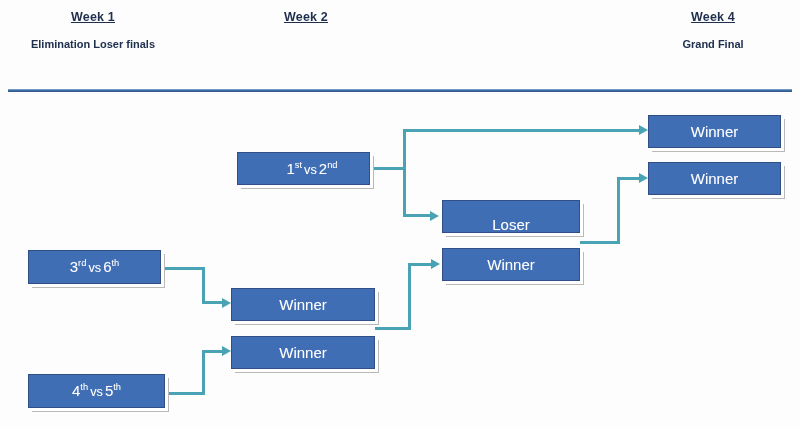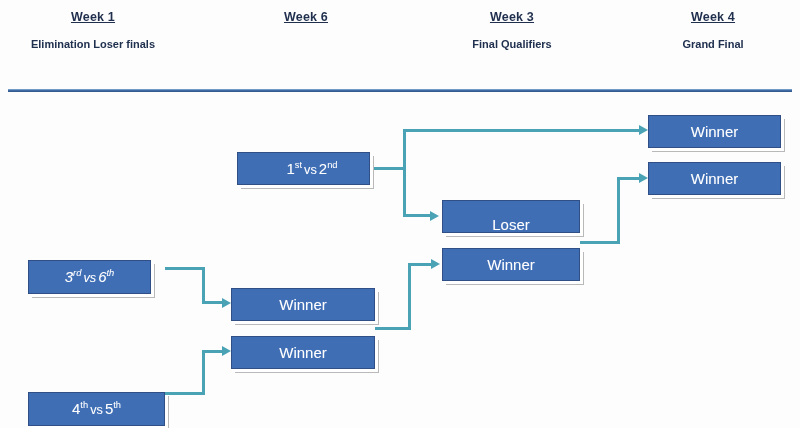--- a/index.html
+++ b/index.html
@@ -88,27 +88,23 @@
 <body>
 
 <div id="stage">
 
   <div class="col-head" style="left:0px; top:10px; width:186px;">
     <div class="week-title">Week 1</div>
     <div class="week-sub">Elimination Loser finals</div>
   </div>
 
   <div class="col-head" style="left:213px; top:10px; width:186px;">
-    <div class="week-title">Week 6</div>
+    <div class="week-title">Week 2</div>
   </div>
 
-  <div class="col-head" style="left:419px; top:10px; width:186px;">
-    <div class="week-title">Week 3</div>
-    <div class="week-sub">Final Qualifiers</div>
-  </div>
 
   <div class="col-head" style="left:620px; top:10px; width:186px;">
     <div class="week-title">Week 4</div>
     <div class="week-sub">Grand Final</div>
   </div>
 
   <div class="divider"></div>
 
   <div class="seg" style="left:370px; top:167px; width:36px; height:3px;"></div>
 
@@ -154,32 +150,32 @@
     </span>
   </div>
 
   <div class="node" style="left:442px; top:200px; width:138px; height:33px;align-items:flex-end;">
     <span class="lbl">Loser</span>
   </div>
   <div class="node" style="left:442px; top:248px; width:138px; height:33px;">
     <span class="lbl">Winner</span>
   </div>
 
-  <div class="node" style="left:28px; top:260px; width:123px; height:34px;font-style:italic;">
+  <div class="node" style="left:28px; top:250px; width:133px; height:34px;">
     <span class="lbl">
       <span>3</span><sup>rd</sup><span class="vs">vs</span><span>6</span><sup>th</sup>
     </span>
   </div>
 
   <div class="node" style="left:231px; top:288px; width:144px; height:33px;">
     <span class="lbl">Winner</span>
   </div>
   <div class="node" style="left:231px; top:336px; width:144px; height:33px;">
     <span class="lbl">Winner</span>
   </div>
 
-  <div class="node" style="left:28px; top:392px; width:137px; height:34px;text-align:right;">
+  <div class="node" style="left:28px; top:374px; width:137px; height:34px;text-align:right;">
     <span class="lbl">
       <span>4</span><sup>th</sup><span class="vs">vs</span><span>5</span><sup>th</sup>
     </span>
   </div>
 
 </div>
 
 </body></html>

